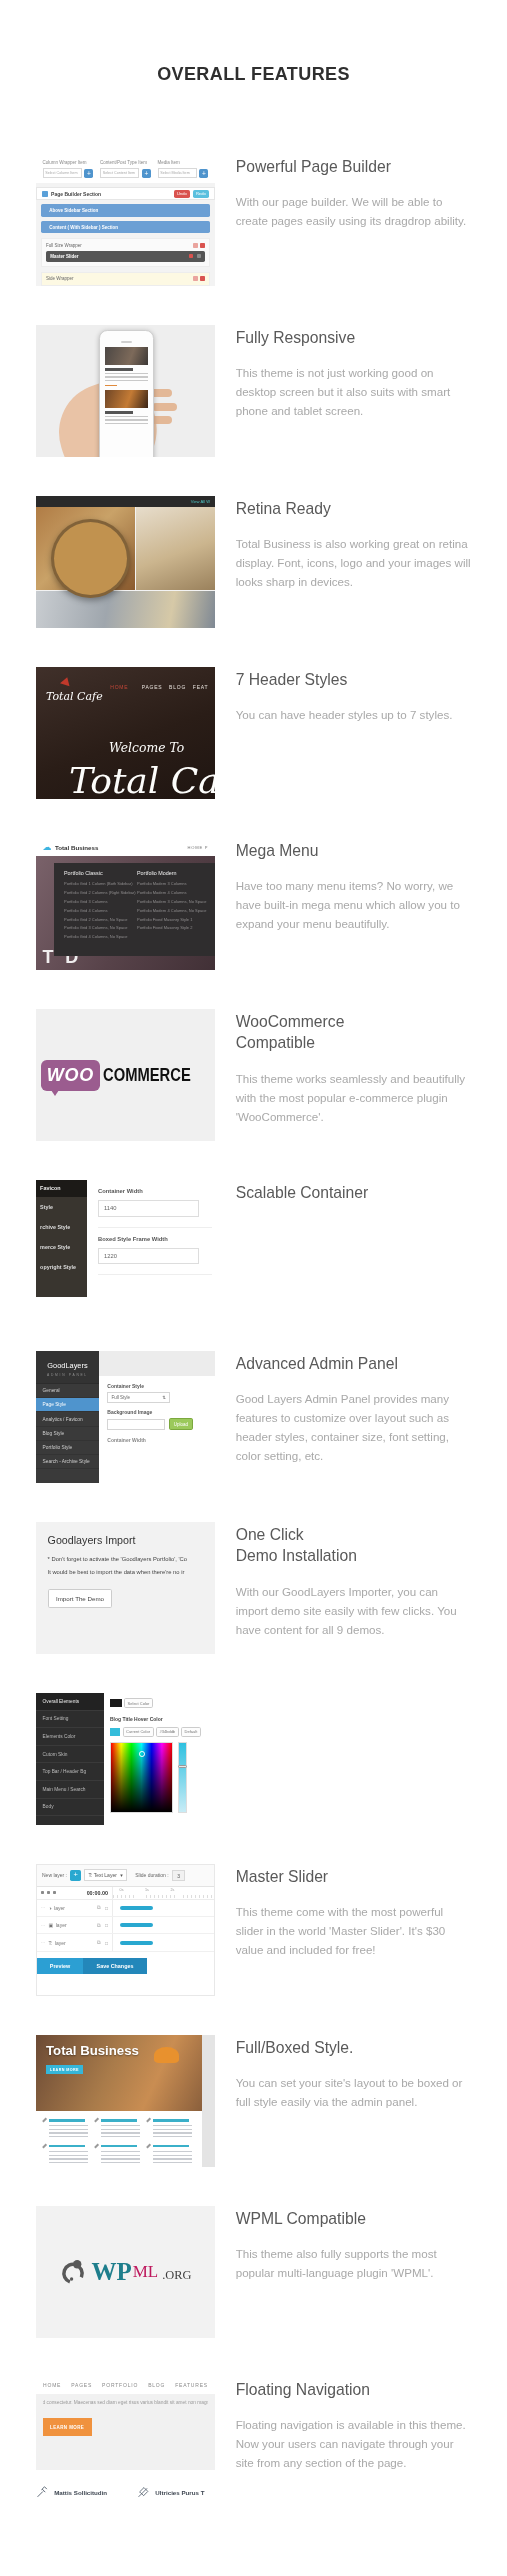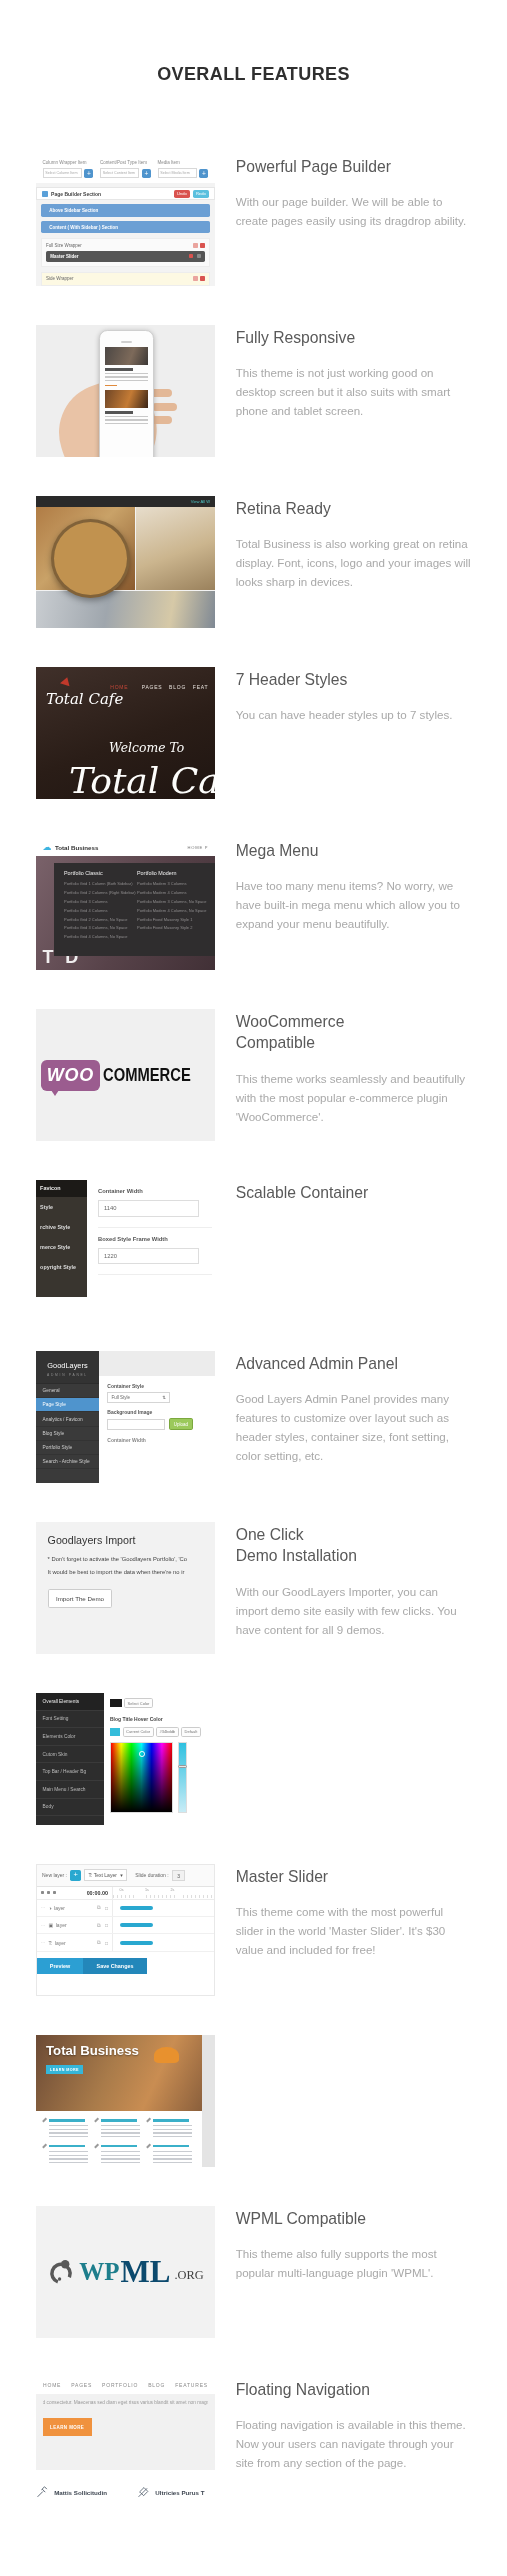--- a/index.html
+++ b/index.html
@@ -50,21 +50,21 @@
   .m3-view { color:#4ec6c6; font-size:4.1px; }
   .m3-grid { display:flex; height:83px; }
   .m3-p1 { width:99px; background:linear-gradient(135deg,#b07c45,#c9a268 45%,#8a5a2e); }
   .m3-p2 { flex:1; background:linear-gradient(160deg,#e7ddcc,#cbb58e 55%,#9a815c); border-left:1.7px solid #f3f3f3; }
   .m3-p3 { height:39px; background:linear-gradient(100deg,#c9cdd1,#9fa6ad 40%,#d6c9a7 75%,#7e8894); border-top:1.7px solid #f3f3f3; }
   .m3-lens { position:absolute; left:15px; top:23px; width:79px; height:79px; border-radius:50%; border:3.3px solid rgba(50,40,30,.45); background:radial-gradient(circle at 40% 35%,#dcae6c,#b4804а 60%,#96662f); background-color:#c1924f; box-shadow:0 2.5px 6.6px rgba(0,0,0,.35); }
 
   
   .m4 { background:linear-gradient(160deg,#40302a,#2a1d17 55%,#1f1511); color:#fff; }
   .m4-logoicon { position:absolute; left:25px; top:10px; width:0; height:0; border-left:5px solid transparent; border-right:5px solid transparent; border-bottom:8.3px solid #c0392b; transform:rotate(18deg); }
-  .m4-logo { position:absolute; left:10px; top:23px; font-family:"DejaVu Serif", serif; font-style:italic; font-size:15px; }
+  .m4-logo { position:absolute; left:10px; top:23px; font-family:"DejaVu Serif", serif; font-style:italic; font-size:11px; }
   .m4-nav { position:absolute; right:6.6px; top:16.5px; font-size:5px; letter-spacing:0.8px; color:#e8e2dd; }
   .m4-nav .hot { color:#c14638; margin-right:6.6px; }
   .m4-nav span { margin-left:6.6px; }
   .m4-welcome { position:absolute; left:73px; top:73px; font-family:"DejaVu Serif", serif; font-style:italic; font-size:12.4px; color:#fdfdfb; }
   .m4-big { position:absolute; left:33px; top:93px; font-family:"DejaVu Serif", serif; font-style:italic; font-size:36px; color:#fdfdfb; white-space:nowrap; }
 
   
   .m5 { background:#fff; }
   .m5-head { height:18px; display:flex; align-items:center; padding:0 6.6px; }
   .m5-cloud { color:#3bb3e0; font-size:9px; margin-right:3.3px; }
@@ -169,21 +169,21 @@
   .m12-btn { position:absolute; left:10px; top:30px; background:#35b6d9; color:#fff; font-size:3.7px; font-weight:bold; letter-spacing:0.4px; padding:2.5px 4.1px; }
   .m12-grid { display:flex; flex-wrap:wrap; padding:6.6px 5px 0; gap:5px; }
   .m12-col { width:47px; }
   .m12-ct { height:2.5px; width:36px; background:#3bb0c9; margin:1.7px 0 3.3px 8.3px; }
   .m12-ci { position:absolute; width:5px; height:1.7px; background:#9a9a9a; transform:rotate(-45deg); margin:1.7px 0 0 0.8px; }
   .m12-cl { height:13.2px; margin-left:8.3px; background:repeating-linear-gradient(to bottom,#c9ccd1 0 1.2px,transparent 1.2px 3.7px); }
 
   
   .m13 { background:#f2f2f2; display:flex; align-items:center; justify-content:center; gap:4.1px; }
   .m13-wp { color:#1e7e8c; font-family:"Liberation Serif", serif; font-weight:bold; font-size:25px; }
-  .m13-ml { color:#0c4a6e; font-family:"Liberation Serif", serif; font-weight:bold; font-size:31px; margin-left:-3.3px; }
+  .m13-ml { color:#be185d; font-family:"Liberation Serif", serif; font-weight:normal; font-size:17px; margin-left:-3.3px; }
   .m13-org { color:#404040; font-family:"Liberation Serif", serif; font-size:12.4px; margin-top:6.6px; }
 
   
   .m14 { background:#fff; }
   .m14-nav { height:16.5px; display:flex; justify-content:center; align-items:center; gap:10px; font-size:5px; color:#8a8a8a; letter-spacing:0.8px; }
   .m14-box { background:#f1f1f1; height:76px; padding:6.6px 6.6px 0; }
   .m14-snip { font-size:4.8px; color:#9a9a9a; white-space:nowrap; overflow:hidden; }
   .m14-btn { display:inline-block; margin-top:13.2px; background:#f0923e; color:#fff; font-size:4.5px; font-weight:bold; letter-spacing:0.4px; padding:6.6px 7.4px; }
   .m14-items { display:flex; gap:30px; margin-top:16.5px; align-items:center; }
   .m14-item { display:flex; align-items:center; gap:5.8px; }
@@ -580,20 +580,24 @@
               <div class="m12-cl"></div>
             </div>
           <div class="m12-col">
               <span class="m12-ci"></span>
               <div class="m12-ct"></div>
               <div class="m12-cl"></div>
             </div>
         </div>
       </div>
     </div>
+    <div class="ftext">
+      <h3>Full/Boxed Style.</h3>
+      <p>You can set your site's layout to be boxed or full style easily via the admin panel.</p>
+    </div>
   </div>
 
   <div class="feature">
     <div class="fimg m13">
       <svg width="28" height="28" viewBox="0 0 40 40">
         <circle cx="20" cy="22" r="13" fill="none" stroke="#595959" stroke-width="5" stroke-dasharray="62 20" transform="rotate(110 20 22)"></circle>
         <circle cx="26" cy="9" r="6" fill="#595959"></circle>
         <circle cx="18" cy="30" r="2.4" fill="#595959"></circle>
       </svg>
       <span class="m13-wp">WP</span>

